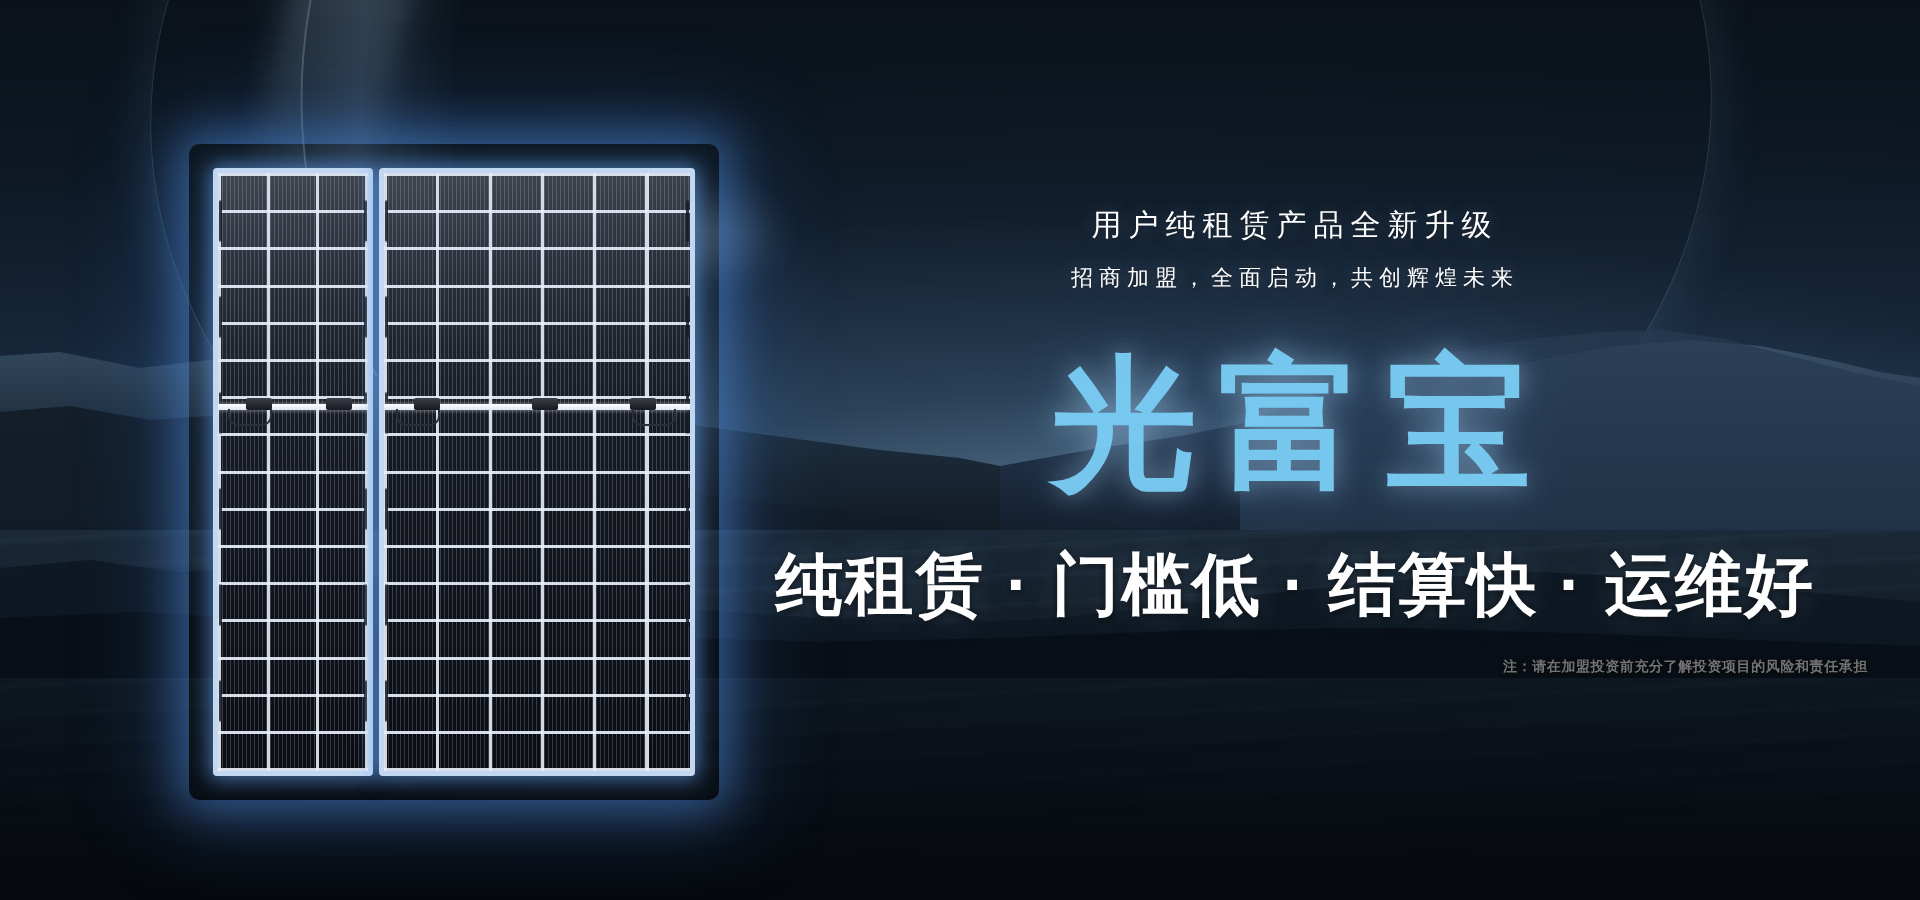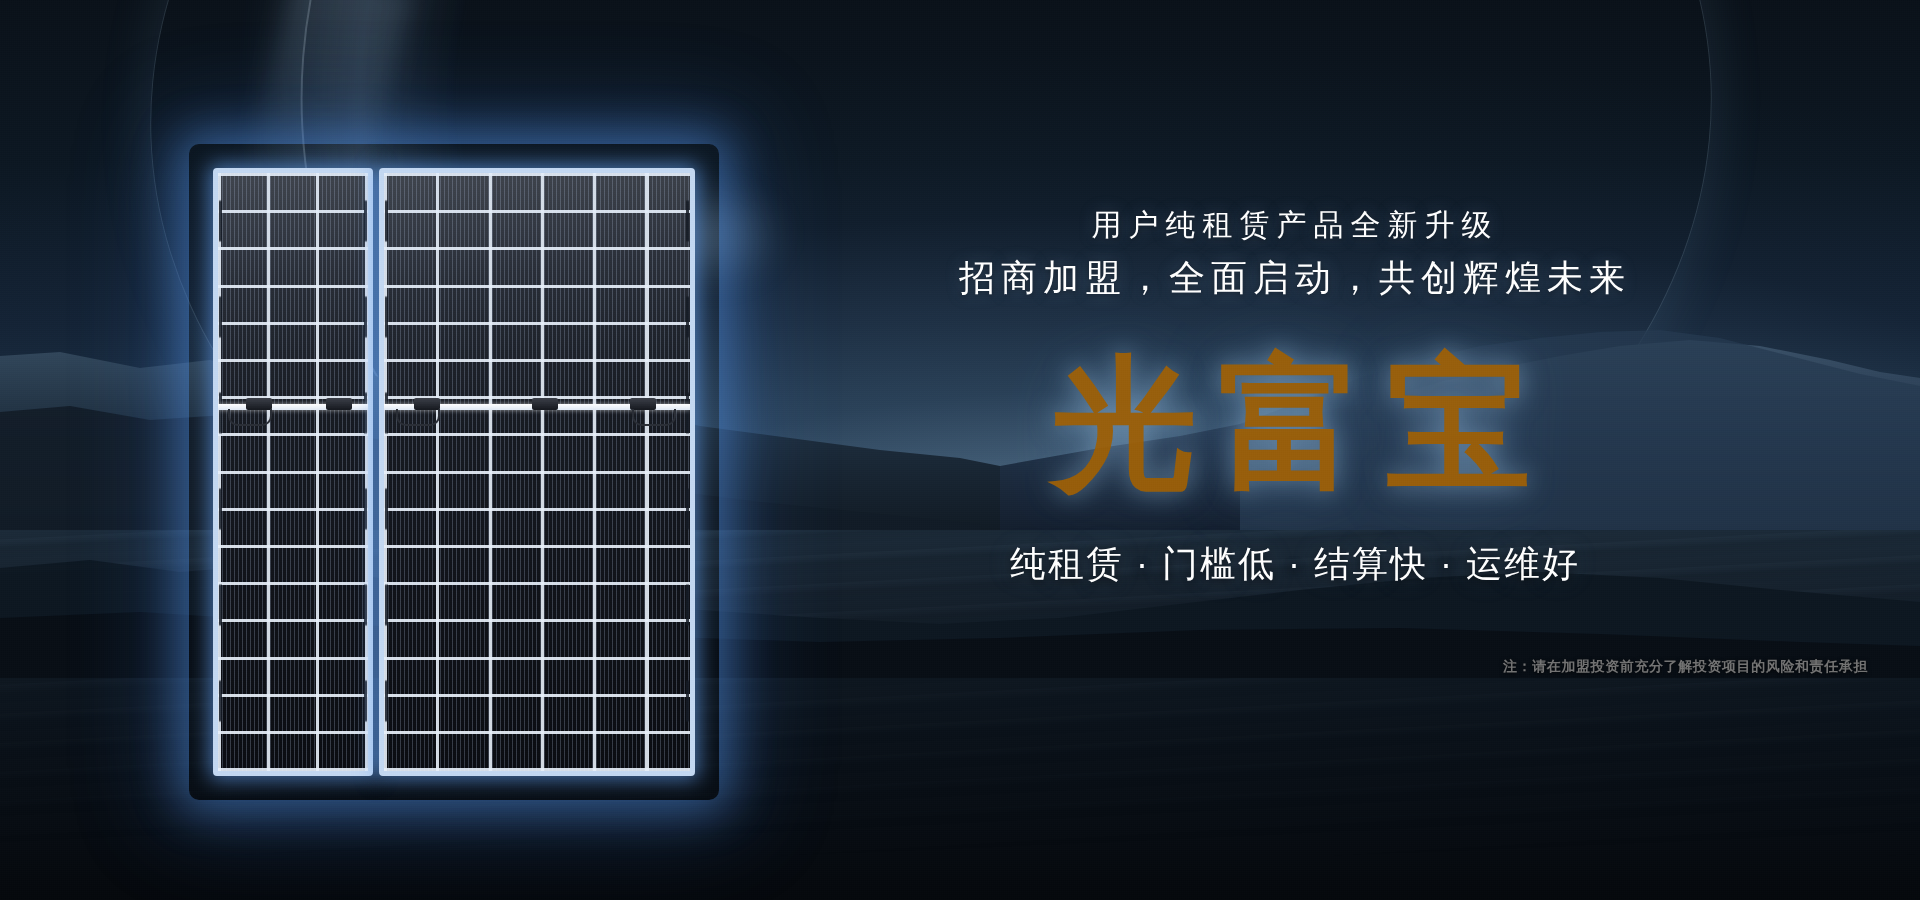--- a/index.html
+++ b/index.html
@@ -284,50 +284,50 @@
     color: #ffffff;
   }
   .sub1 {
     font-size: 30px;
     letter-spacing: 7px;
     font-weight: 400;
     line-height: 50px;
     text-shadow: 0 1px 6px rgba(0,0,0,0.55), 0 0 16px rgba(150,190,230,0.35);
   }
   .sub2 {
-    font-size: 36px;
+    font-size: 22px;
     letter-spacing: 6px;
     font-weight: 400;
     line-height: 56px;
     text-shadow: 0 1px 6px rgba(0,0,0,0.55), 0 0 16px rgba(150,190,230,0.35);
   }
 
   .brand {
     position: absolute;
     left: 0; right: 16px;
     top: 352px;
     text-align: center;
     font-size: 145px;
     font-weight: 700;
     letter-spacing: 22px;
     line-height: 1.0;
-    color: #a16207;
+    color: #7dd3fc;
     text-shadow:
       0 0 26px rgba(168,212,248,0.52),
       0 0 70px rgba(120,175,230,0.32);
     opacity: 0.93;
   }
 
   .tagline {
     position: absolute;
     left: 0; right: 30px;
     top: 540px;
     text-align: center;
-    font-size: 36px;
-    font-weight: 400;
+    font-size: 68px;
+    font-weight: 700;
     letter-spacing: 2px;
     color: #ffffff;
     text-shadow: 0 2px 10px rgba(0,0,0,0.72), 0 0 26px rgba(150,195,240,0.25);
   }
 
   .footnote {
     position: absolute;
     right: 52px;
     top: 658px;
     font-size: 14px;

